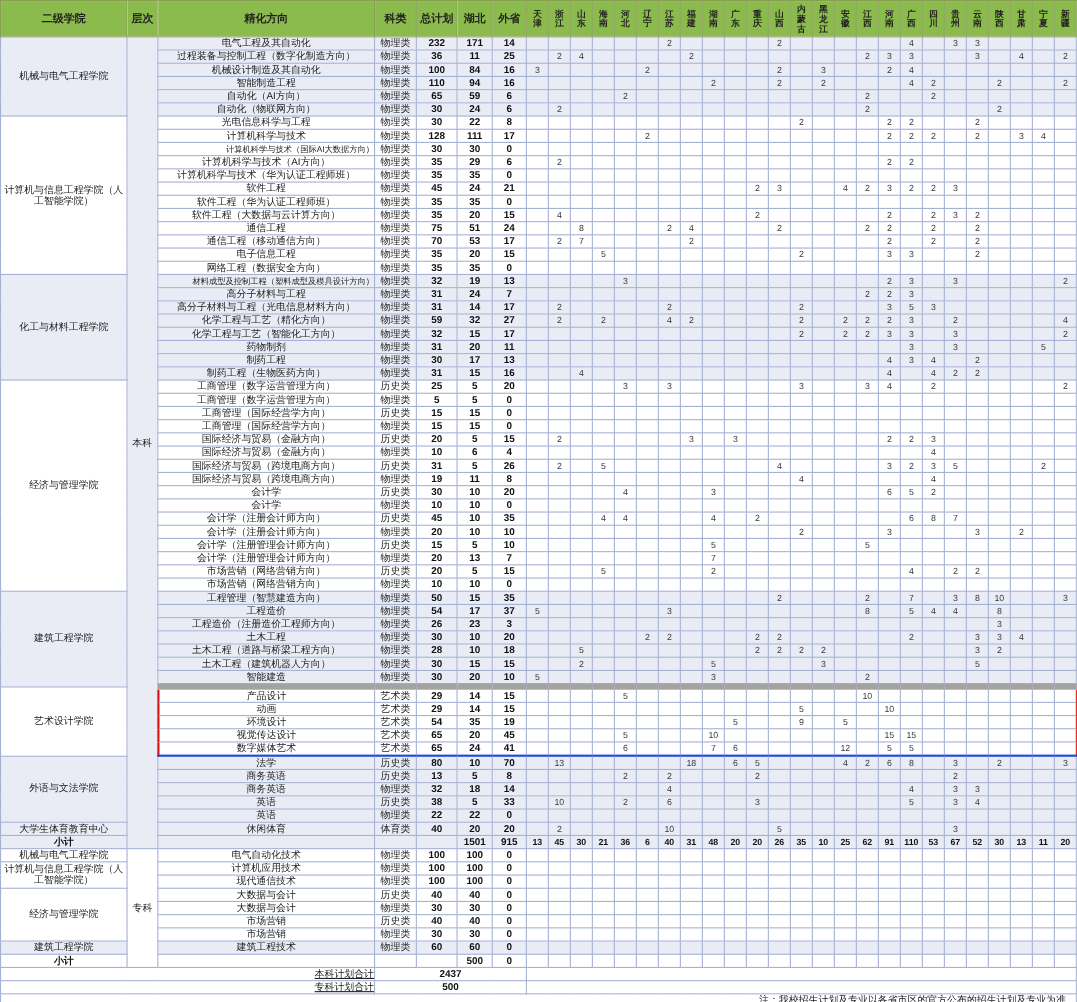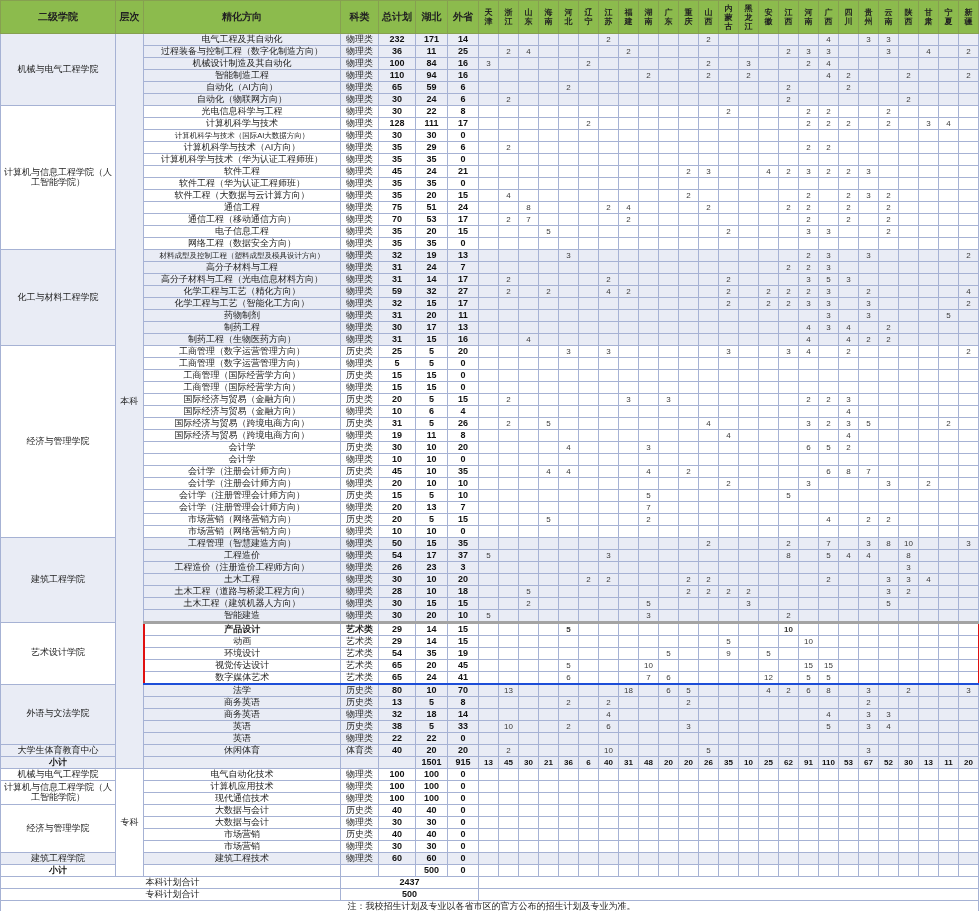--- a/index.html
+++ b/index.html
@@ -8,24 +8,24 @@
   th,td{border:1px solid #a6b2d4;padding:0;margin:0;overflow:hidden;white-space:nowrap;
         text-align:center;vertical-align:middle;}
   thead th{background:#8cbb4d;color:#222;font-weight:bold;font-size:10px;height:32px;border-color:#86a050;}
   thead th.prov{font-size:8px;line-height:9px;}
   tbody td{font-size:9px;height:11px;line-height:11px;color:#222;}
   tr.sh td{background:#e9ecf5;}
   td.num{font-weight:bold;color:#111;}
   td.pv{font-size:8px;color:#3a3a3a;}
   td.col{white-space:normal;line-height:10px;font-size:9px;font-family:Liberation Mono, monospace;}
   td.maj{font-size:9px;}
-  td.maj.sm{font-size:7.5px;}
-  td.lft{text-align:center;padding-left:4px;}
+  td.maj.sm{font-size:7.5px;text-align:right;}
+  td.lft{text-align:right;padding-left:4px;text-decoration:underline;}
   tr.st td{font-weight:bold;color:#111;}
-  td.rt{border-top:3px solid #a3a3a3;font-weight:bold;}
+  td.rt{border-top:6px solid #a3a3a3;}
   td.rb{border-bottom:2px solid #1d4ed8;}
   td.rl{border-left:2px solid #e01010;}
   td.rr{border-right:2px solid #e01010;}
 </style>
 </head>
 <body>
 
 <div id="page">
   <table id="tbl">
     <colgroup id="cols">

